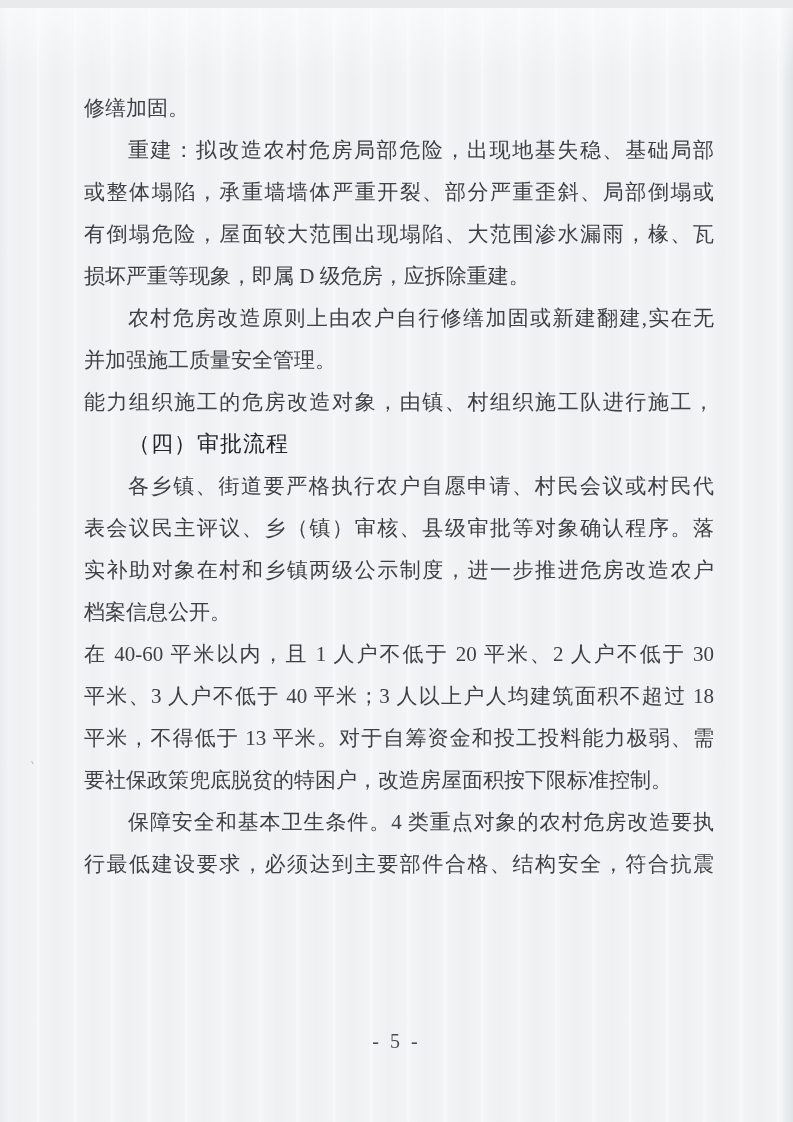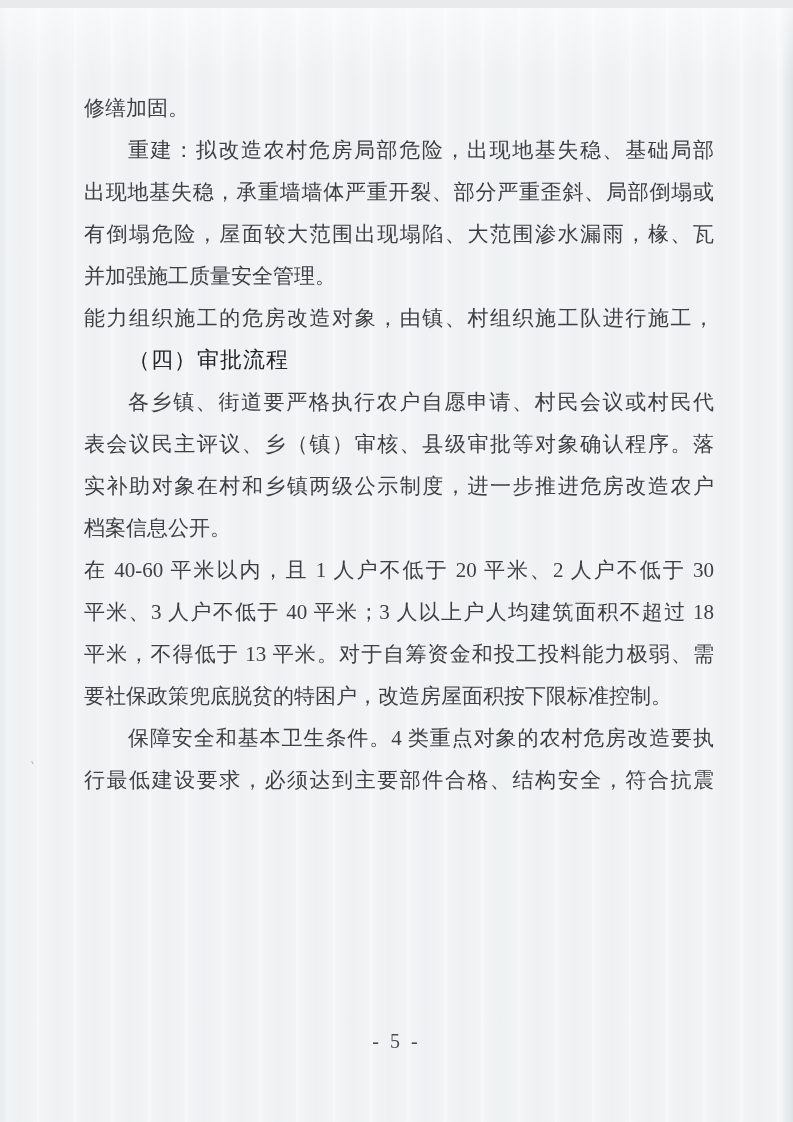--- a/index.html
+++ b/index.html
@@ -69,22 +69,24 @@
     transform: rotate(8deg);
   }
 </style>
 </head>
 <body>
 
 <div class="page">
   <div class="doc" id="doc">
       <div class="line">修缮加固。</div>
       <div class="line ind j">重建：拟改造农村危房局部危险，出现地基失稳、基础局部</div>
-      <div class="line j">出现地基失稳，承重墙墙体严重开裂、部分严重歪斜、局部倒塌或</div>
+      <div class="line j">或整体塌陷，承重墙墙体严重开裂、部分严重歪斜、局部倒塌或</div>
       <div class="line j">有倒塌危险，屋面较大范围出现塌陷、大范围渗水漏雨，椽、瓦</div>
+      <div class="line">损坏严重等现象，即属 D 级危房，应拆除重建。</div>
+      <div class="line ind j">农村危房改造原则上由农户自行修缮加固或新建翻建,实在无</div>
       <div class="line">并加强施工质量安全管理。</div>
       <div class="line j">能力组织施工的危房改造对象，由镇、村组织施工队进行施工，</div>
       <div class="line heading ind">（四）审批流程</div>
       <div class="line ind j">各乡镇、街道要严格执行农户自愿申请、村民会议或村民代</div>
       <div class="line j">表会议民主评议、乡（镇）审核、县级审批等对象确认程序。落</div>
       <div class="line j">实补助对象在村和乡镇两级公示制度，进一步推进危房改造农户</div>
       <div class="line">档案信息公开。</div>
       <div class="line j">在 40-60 平米以内，且 1 人户不低于 20 平米、2 人户不低于 30</div>
       <div class="line j">平米、3 人户不低于 40 平米；3 人以上户人均建筑面积不超过 18</div>
       <div class="line j">平米，不得低于 13 平米。对于自筹资金和投工投料能力极弱、需</div>

